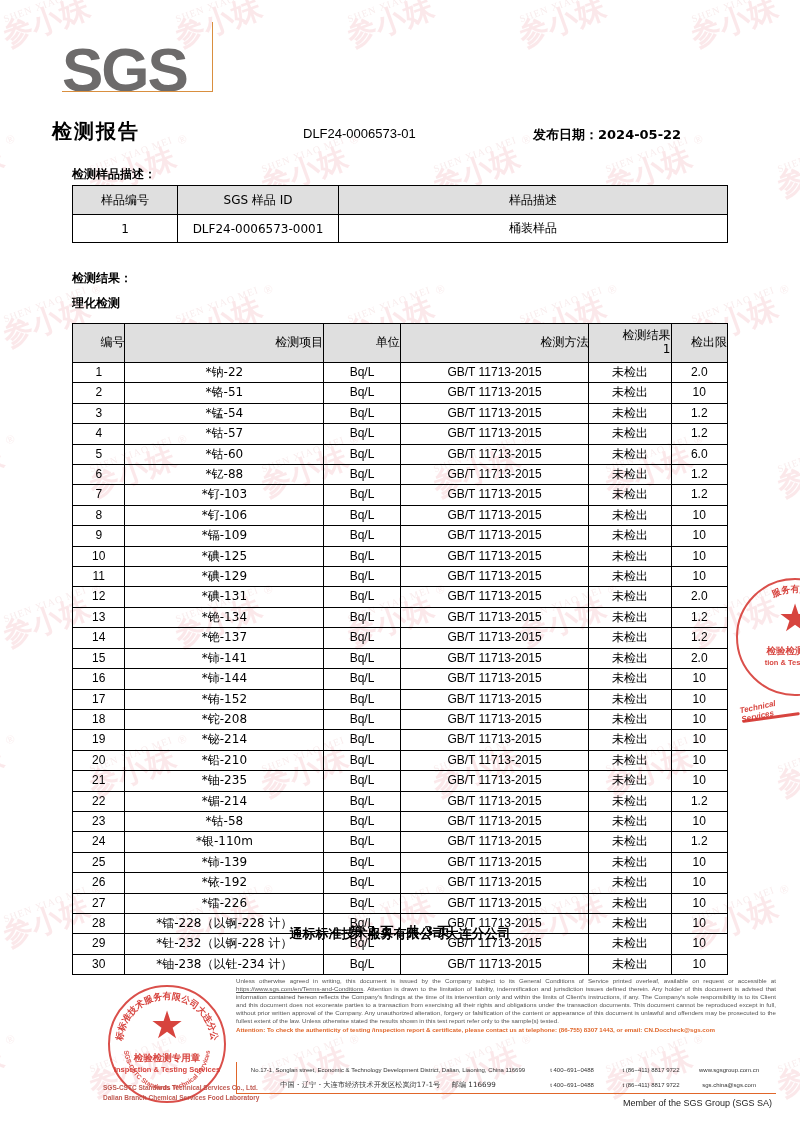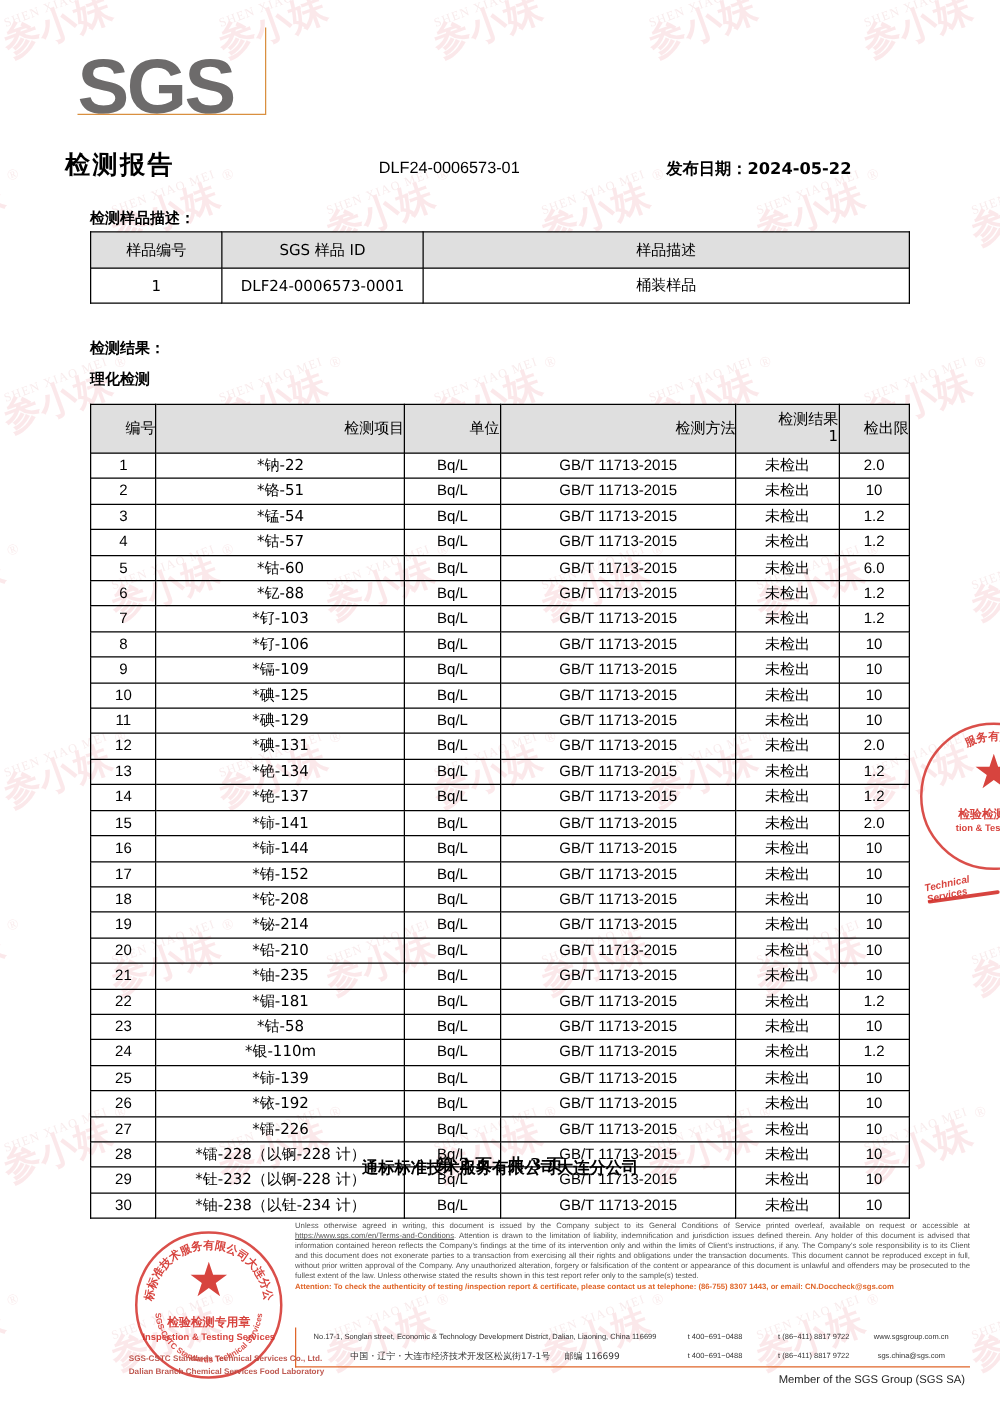--- a/index.html
+++ b/index.html
@@ -822,21 +822,21 @@
         <tr>
           <td class="c-no num-cell">21</td>
           <td class="c-item">*铀-235</td>
           <td class="c-unit num-cell">Bq/L</td>
           <td class="c-method num-cell">GB/T 11713-2015</td>
           <td class="c-result">未检出</td>
           <td class="c-limit num-cell">10</td>
         </tr>
         <tr>
           <td class="c-no num-cell">22</td>
-          <td class="c-item">*镅-181</td>
+          <td class="c-item">*镅-214</td>
           <td class="c-unit num-cell">Bq/L</td>
           <td class="c-method num-cell">GB/T 11713-2015</td>
           <td class="c-result">未检出</td>
           <td class="c-limit num-cell">1.2</td>
         </tr>
         <tr>
           <td class="c-no num-cell">23</td>
           <td class="c-item">*钴-58</td>
           <td class="c-unit num-cell">Bq/L</td>
           <td class="c-method num-cell">GB/T 11713-2015</td>

